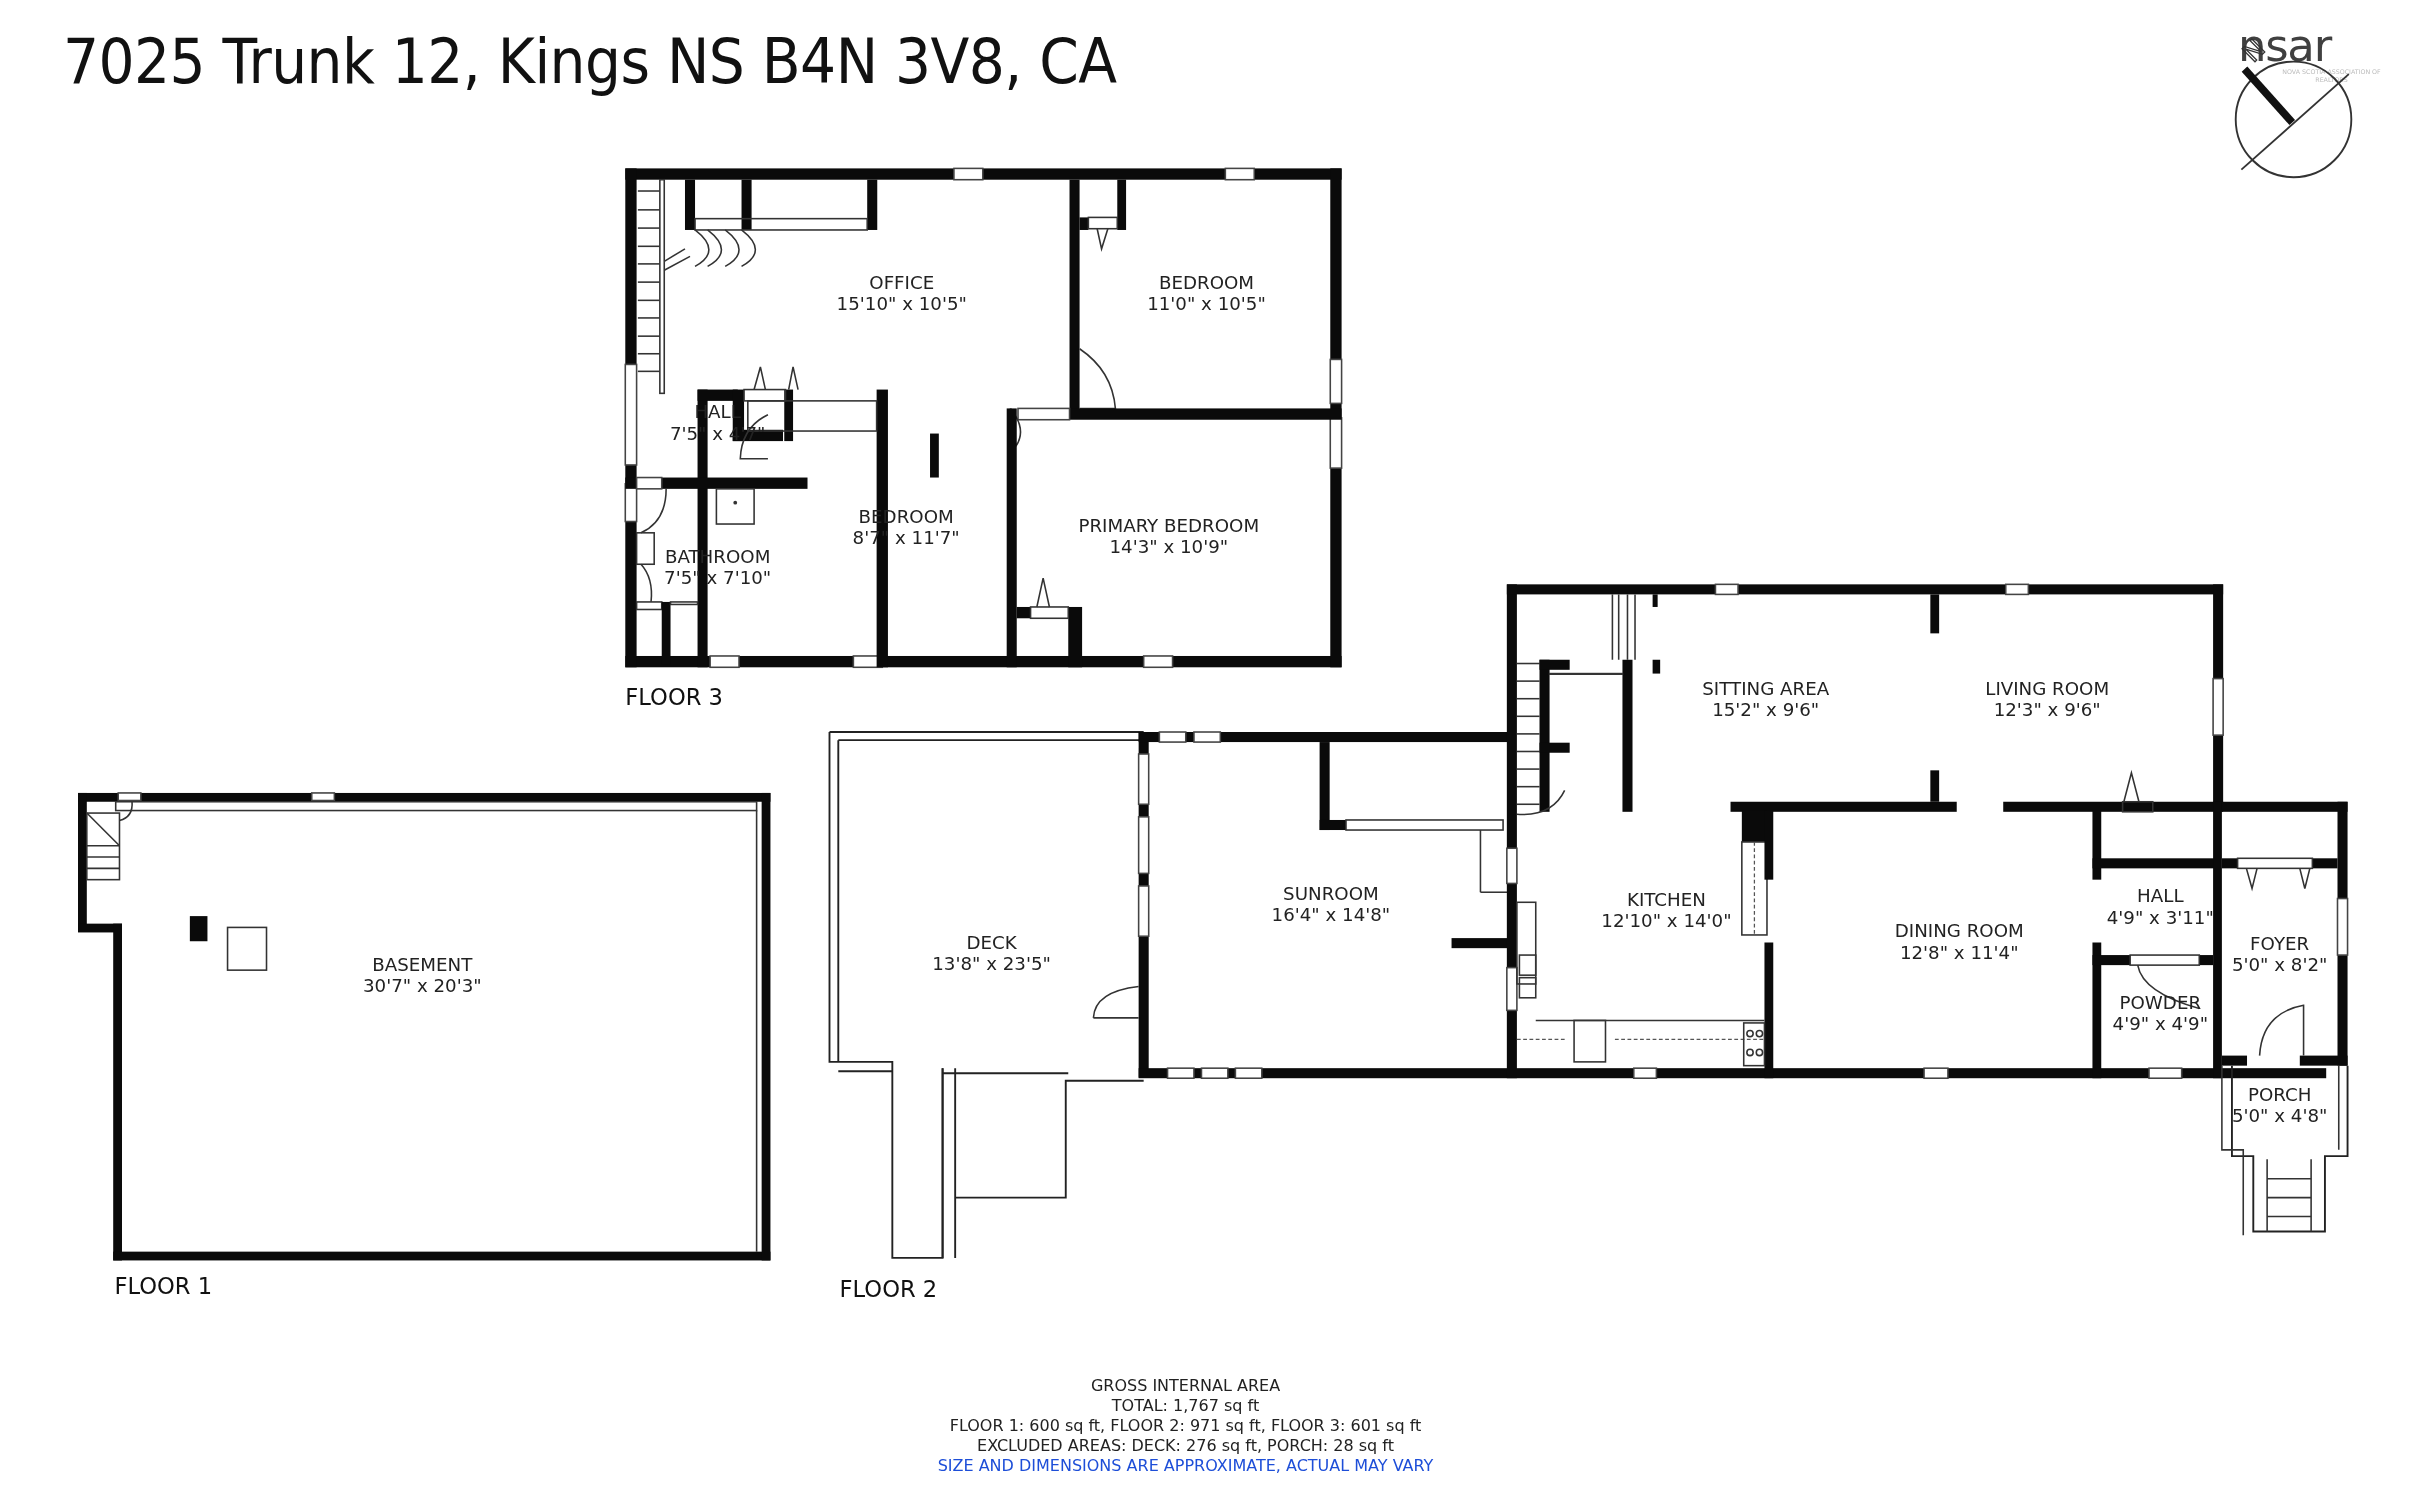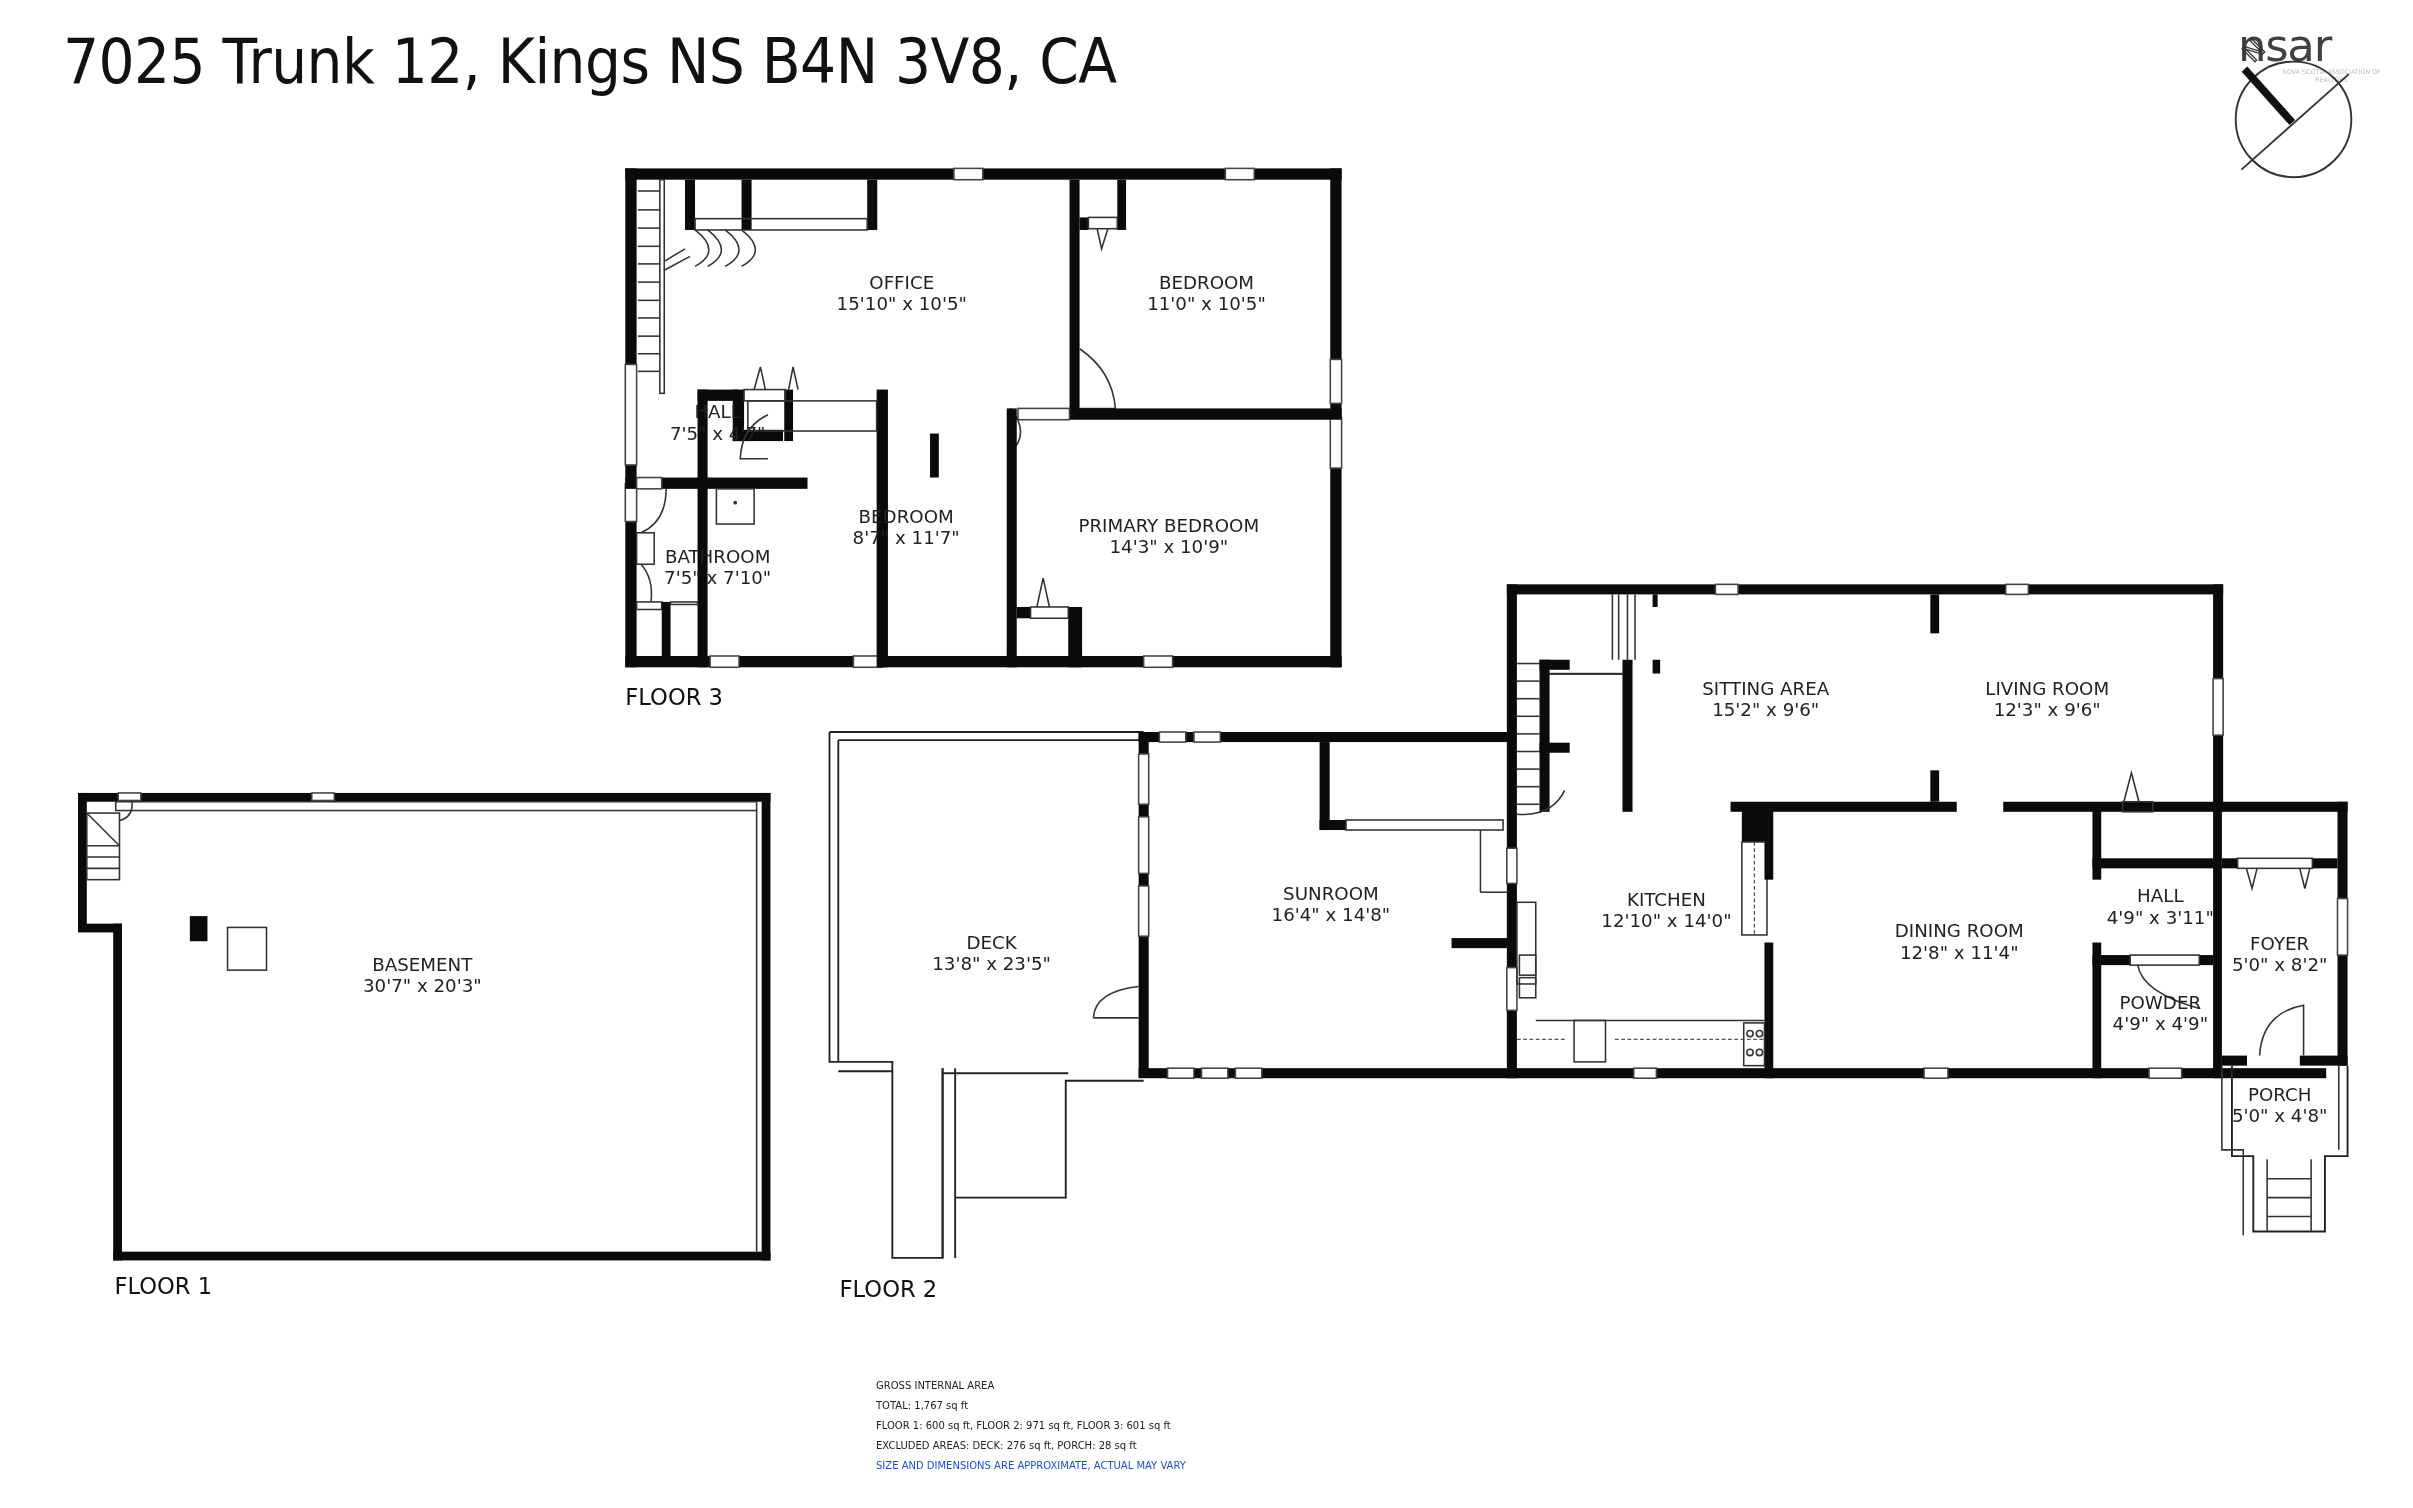--- a/index.html
+++ b/index.html
@@ -8,22 +8,22 @@
   .title { position:absolute; left:63px; top:25px; font-size:63px; font-weight:400;
            letter-spacing:-0.6px; font-family:"DejaVu Sans", sans-serif; color:#111; transform:scaleX(0.9); transform-origin:left top; }
   svg.plan { position:absolute; left:0; top:0; }
   .wall { fill:#0a0a0a; }
   .thin { fill:none; stroke:#222; stroke-width:3; }
   .thin2 { fill:none; stroke:#333; stroke-width:2.5; }
   .win { fill:#fff; stroke:#444; stroke-width:2.5; }
   .room-name { font-size:29px; fill:#222; text-anchor:middle; font-family:"DejaVu Sans", sans-serif; }
   .room-dim { font-size:29px; fill:#222; text-anchor:middle; font-family:"DejaVu Sans", sans-serif; }
   .floor-label { font-size:36px; fill:#111; font-family:"DejaVu Sans", sans-serif; }
-  .summary { position:absolute; left:876px; top:1376px; width:691px; 
-             font-size:10px; line-height:20px; color:#222; font-family:"DejaVu Sans", sans-serif; }
+  .summary { position:absolute; left:840px; top:1376px; width:691px; text-align:center;
+             font-size:16px; line-height:20px; color:#222; font-family:"DejaVu Sans", sans-serif; }
   .summary .note { color:#1d4ed8; }
   .logo { position:absolute; left:2238px; top:19px; font-size:45px; color:#404040; font-family:"DejaVu Sans", sans-serif; letter-spacing:-1.3px; }
   .logo-sub { position:absolute; left:2275px; top:68px; font-size:6.3px; color:#bbb; width:113px; text-align:center; line-height:7.5px; }
 </style>
 </head>
 <body>
 
 <div class="title">7025 Trunk 12, Kings NS B4N 3V8, CA</div>
 
 <div class="logo">nsar</div>

